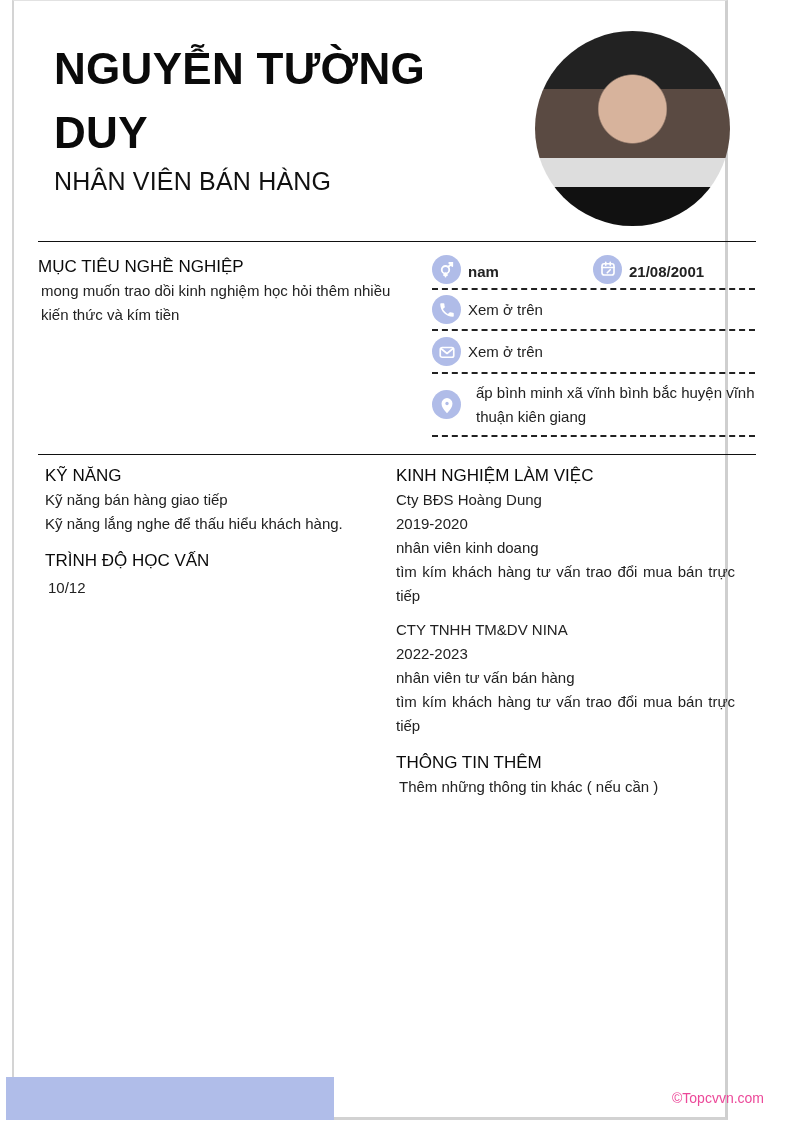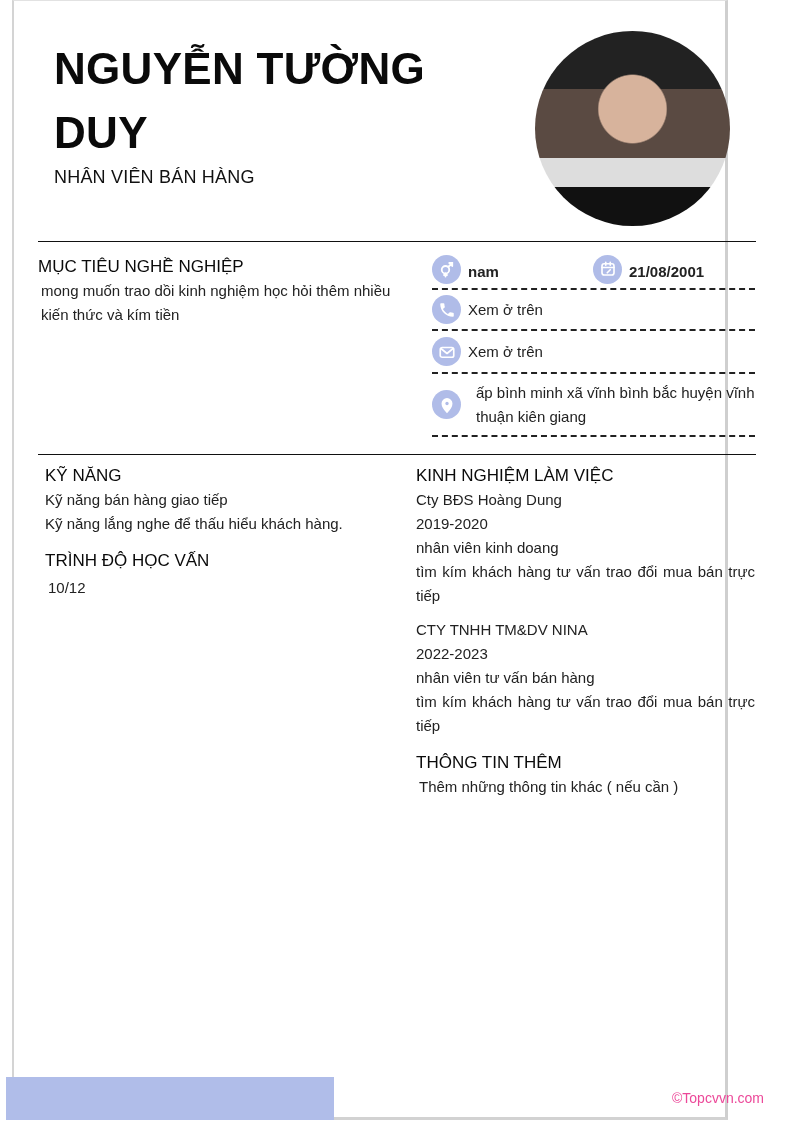--- a/index.html
+++ b/index.html
@@ -3,40 +3,40 @@
 <meta charset="utf-8">
 <style>
   html, body { margin: 0; padding: 0; background: #ffffff; }
   body { width: 800px; height: 1142px; position: relative; overflow: hidden;
          font-family: "Liberation Sans", "DejaVu Sans", sans-serif; color: #111; }
   .page { position: absolute; left: 4px; top: 0; width: 716px; height: 1120px;
           background: #fff; border-left: 2px solid #d4d4d4; border-right: 3px solid #cfcfcf;
           border-bottom: 3px solid #d2d2d2; border-top: 1px solid #e2e2e2; box-sizing: border-box; margin-left: 8px; }
   .name { position: absolute; left: 40px; top: 36px; width: 400px; font-size: 44px;
           font-weight: bold; line-height: 64px; letter-spacing: 0.3px; color: #0a0a0a; }
-  .job-title { position: absolute; left: 40px; top: 166px; font-size: 18px; color: #111;
+  .job-title { position: absolute; left: 40px; top: 166px; font-size: 25px; color: #111;
                letter-spacing: 0.2px; }
   .avatar { position: absolute; left: 521px; top: 30px; width: 195px; height: 195px;
             border-radius: 50%; overflow: hidden;
             background: radial-gradient(circle at 50% 40%, #d7b39c 0 22%, transparent 23%),
                         linear-gradient(180deg, #222 0 30%, #5a4a42 30% 65%, #ddd 65% 80%, #111 80%); }
   .hr { position: absolute; left: 38px; width: 718px; height: 1px; background: #111; }
   .sec-title { font-size: 17px; font-weight: normal; color: #0a0a0a; margin: 0; line-height: 24px; }
   .body-text { font-size: 15px; line-height: 24px; color: #222; }
   .objective { position: absolute; left: 38px; top: 255px; width: 360px; }
   .objective .body-text { padding-left: 3px; }
   .contact { position: absolute; left: 432px; top: 250px; width: 323px; }
   .c-row { position: relative; border-bottom: 2px dashed #222; display: flex; align-items: center; }
   .c-item { display: flex; align-items: flex-end; font-weight: bold; }
   .ico { width: 29px; height: 29px; border-radius: 50%; background: #b0bce8;
          display: inline-flex; align-items: center; justify-content: center; flex: 0 0 29px; }
   .ico svg { width: 18px; height: 18px; }
   .c-text { font-size: 15px; line-height: 24px; color: #222; margin-left: 7px; }
   .left-col { position: absolute; left: 45px; top: 464px; width: 350px; }
-  .right-col { position: absolute; left: 416px; top: 464px; width: 339px; }
+  .right-col { position: absolute; left: 396px; top: 464px; width: 339px; }
   .indent { padding-left: 3px; }
   .justify { text-align: justify; }
   .footer-bar { position: absolute; left: 6px; top: 1077px; width: 328px; height: 43px; background: #b0bde9; }
   .copyright { position: absolute; left: 672px; top: 1090px; font-size: 14px; color: #ec4899; }
 </style>
 </head>
 <body>
 
 <div class="page">
 

